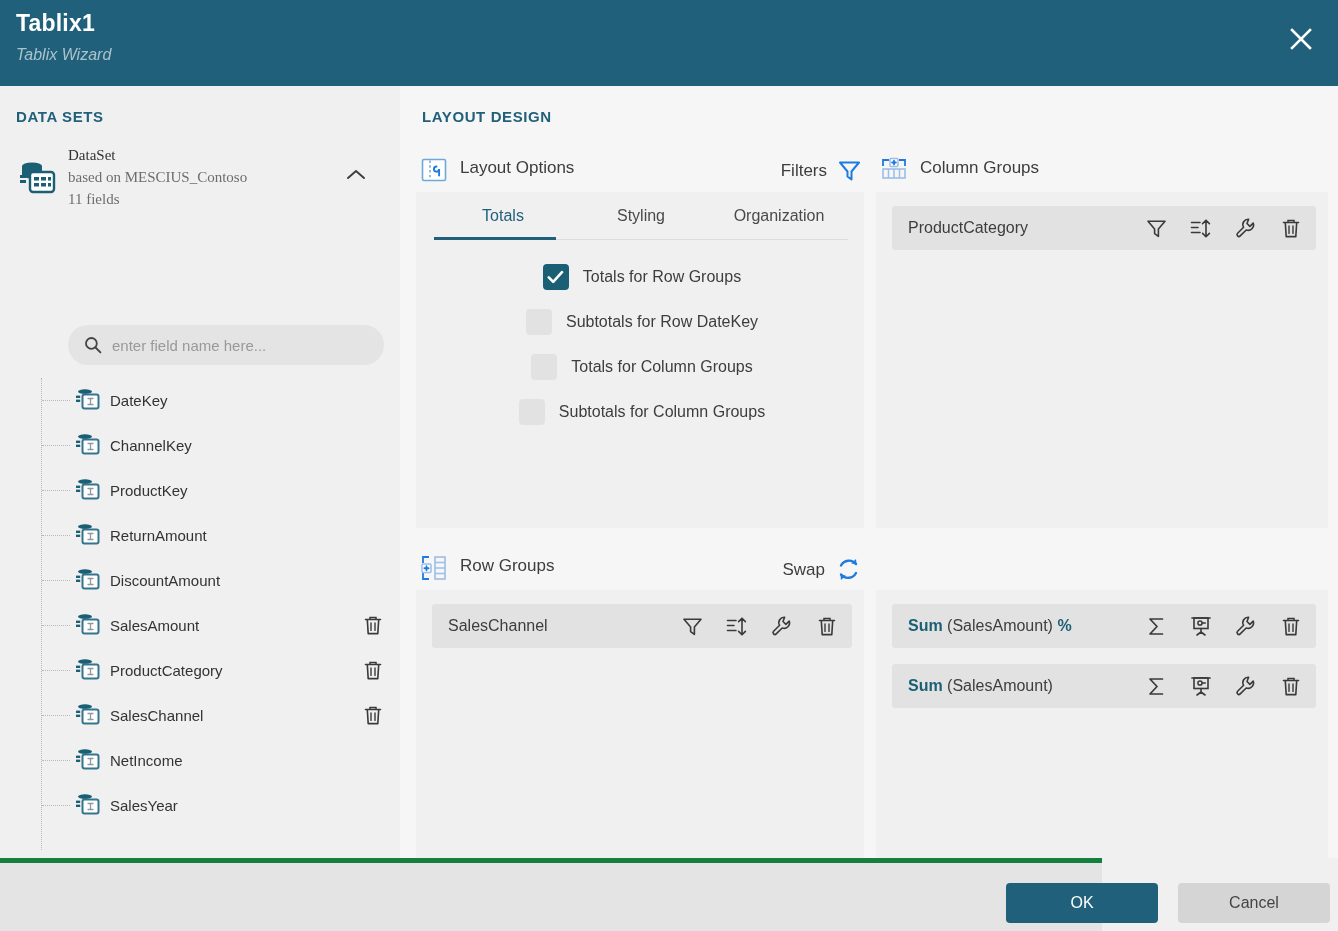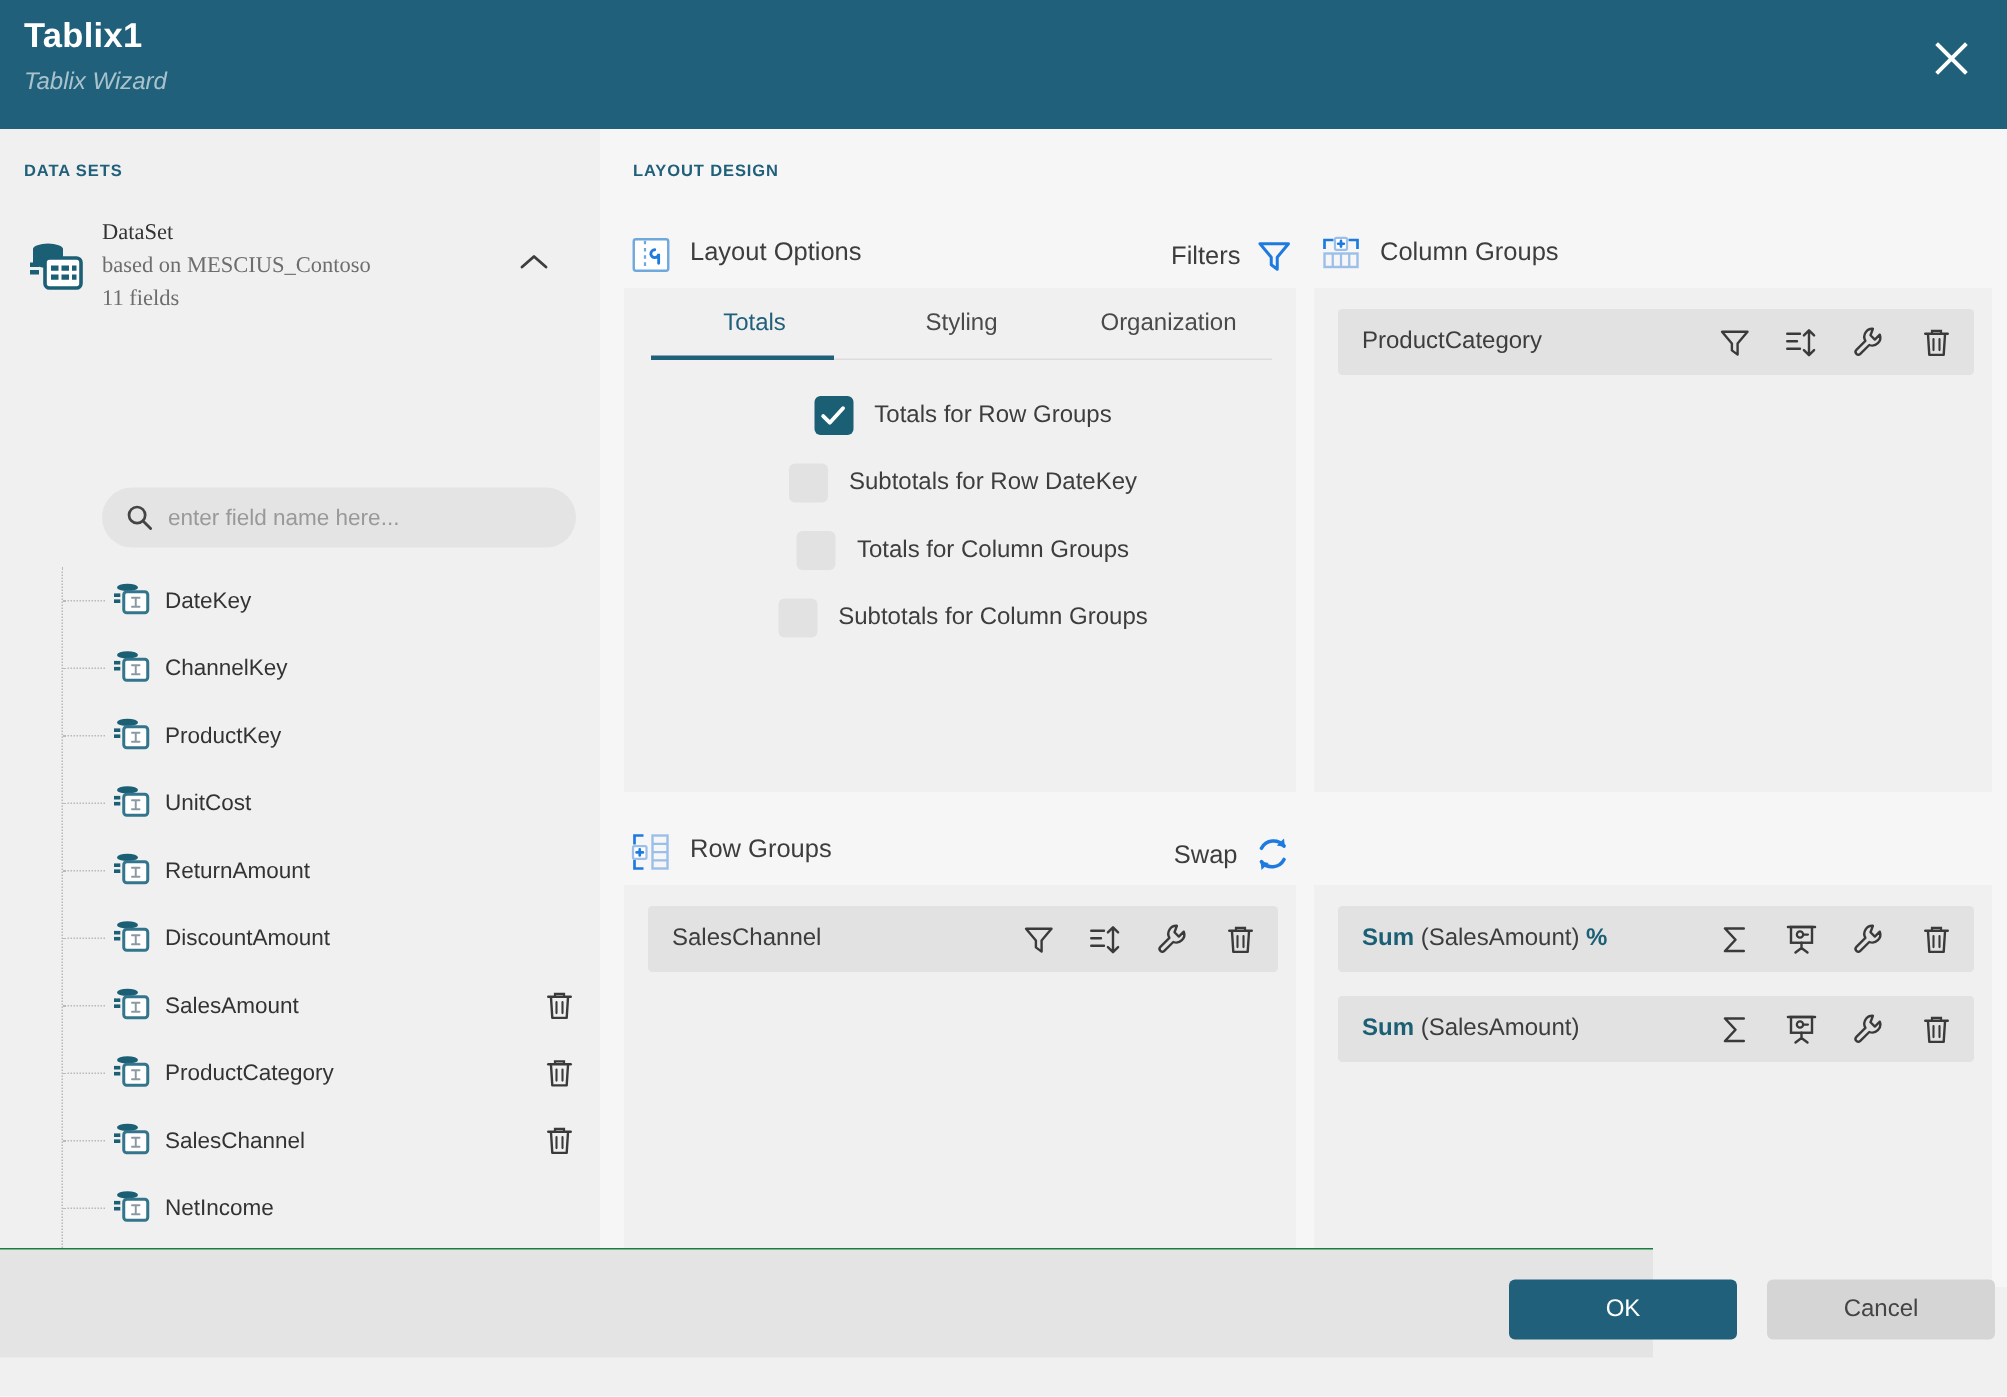--- a/index.html
+++ b/index.html
@@ -31,21 +31,21 @@
     cursor: pointer;
   }
   .close-btn svg { display: block; }
 
   
   .left-panel {
     position: absolute; left: 0; top: 86px; width: 400px; height: 772px;
     background: #f0f0f0;
   }
   .section-title {
-    font-size: 11px; font-weight: bold; color: #20607a; letter-spacing: .6px;
+    font-size: 15px; font-weight: bold; color: #20607a; letter-spacing: .6px;
   }
   .left-panel .section-title { position: absolute; left: 16px; top: 22px; }
 
   .ds-header { position: absolute; left: 20px; top: 60px; width: 360px; height: 62px; cursor: pointer; }
   .ds-icon { position: absolute; left: 0px; top: 14px; width: 36px; height: 34px; }
   .ds-texts { position: absolute; left: 48px; top: -2px; font-family: Liberation Serif, serif; }
   .ds-name { font-size: 15px; color: #333; line-height: 22px; }
   .ds-based { font-size: 15px; color: #6d6d6d; line-height: 22px; }
   .ds-fields { font-size: 15px; color: #6d6d6d; line-height: 22px; }
   .ds-chevron { position: absolute; left: 326px; top: 22px; width: 20px; height: 14px; }
@@ -140,22 +140,22 @@
   .toggle {
     width: 52px; height: 28px; border-radius: 14px; background: #e2e2e2;
     position: relative; cursor: pointer;
   }
   .toggle .knob {
     position: absolute; left: 5px; top: 5px; width: 18px; height: 18px; border-radius: 9px; background: #2b2b2b;
   }
 
   
   .footer {
-    position: absolute; left: 0; top: 832px; width: 1102px; height: 73px;
-    background: #e4e4e4; border-top: 1px solid #15803d;
+    position: absolute; left: 0; top: 858px; width: 1102px; height: 73px;
+    background: #e4e4e4; border-top: 5px solid #15803d;
   }
   .btn {
     position: absolute; top: 20px; height: 40px; border-radius: 4px;
     font-family: "Liberation Sans", sans-serif; font-size: 16px; border: none; cursor: pointer;
   }
   .btn-ok { left: 1006px; width: 152px; background: #20607a; color: #ffffff; }
   .btn-cancel { left: 1178px; width: 152px; background: #d5d5d5; color: #444; }
 </style>
 </head>
 <body>
@@ -252,31 +252,20 @@
           </div>
           <div class="field-row">
             <div class="field-connector"></div>
             <div class="field-icon"><svg width="26" height="24" viewBox="0 0 26 24">
                 <ellipse cx="9" cy="3.6" rx="7" ry="2.4" fill="#1b5f75"></ellipse>
                 <rect x="0" y="7.6" width="4.2" height="2.4" fill="#1b5f75"></rect>
                 <rect x="0" y="11.6" width="4.2" height="2.4" fill="#1b5f75"></rect>
                 <rect x="6.5" y="6.5" width="16" height="14" rx="2" fill="#ffffff" stroke="#33758c" stroke-width="2"></rect>
                 <path d="M12 10.5 L17 10.5 M14.5 10.5 L14.5 16.5 M12 16.5 L17 16.5" stroke="#8b9aa2" stroke-width="1.3" stroke-linecap="round"></path>
               </svg></div>
-            <div class="field-label">UnitCost</div>
-          </div>
-          <div class="field-row">
-            <div class="field-connector"></div>
-            <div class="field-icon"><svg width="26" height="24" viewBox="0 0 26 24">
-                <ellipse cx="9" cy="3.6" rx="7" ry="2.4" fill="#1b5f75"></ellipse>
-                <rect x="0" y="7.6" width="4.2" height="2.4" fill="#1b5f75"></rect>
-                <rect x="0" y="11.6" width="4.2" height="2.4" fill="#1b5f75"></rect>
-                <rect x="6.5" y="6.5" width="16" height="14" rx="2" fill="#ffffff" stroke="#33758c" stroke-width="2"></rect>
-                <path d="M12 10.5 L17 10.5 M14.5 10.5 L14.5 16.5 M12 16.5 L17 16.5" stroke="#8b9aa2" stroke-width="1.3" stroke-linecap="round"></path>
-              </svg></div>
             <div class="field-label">ReturnAmount</div>
           </div>
           <div class="field-row">
             <div class="field-connector"></div>
             <div class="field-icon"><svg width="26" height="24" viewBox="0 0 26 24">
                 <ellipse cx="9" cy="3.6" rx="7" ry="2.4" fill="#1b5f75"></ellipse>
                 <rect x="0" y="7.6" width="4.2" height="2.4" fill="#1b5f75"></rect>
                 <rect x="0" y="11.6" width="4.2" height="2.4" fill="#1b5f75"></rect>
                 <rect x="6.5" y="6.5" width="16" height="14" rx="2" fill="#ffffff" stroke="#33758c" stroke-width="2"></rect>
                 <path d="M12 10.5 L17 10.5 M14.5 10.5 L14.5 16.5 M12 16.5 L17 16.5" stroke="#8b9aa2" stroke-width="1.3" stroke-linecap="round"></path>

